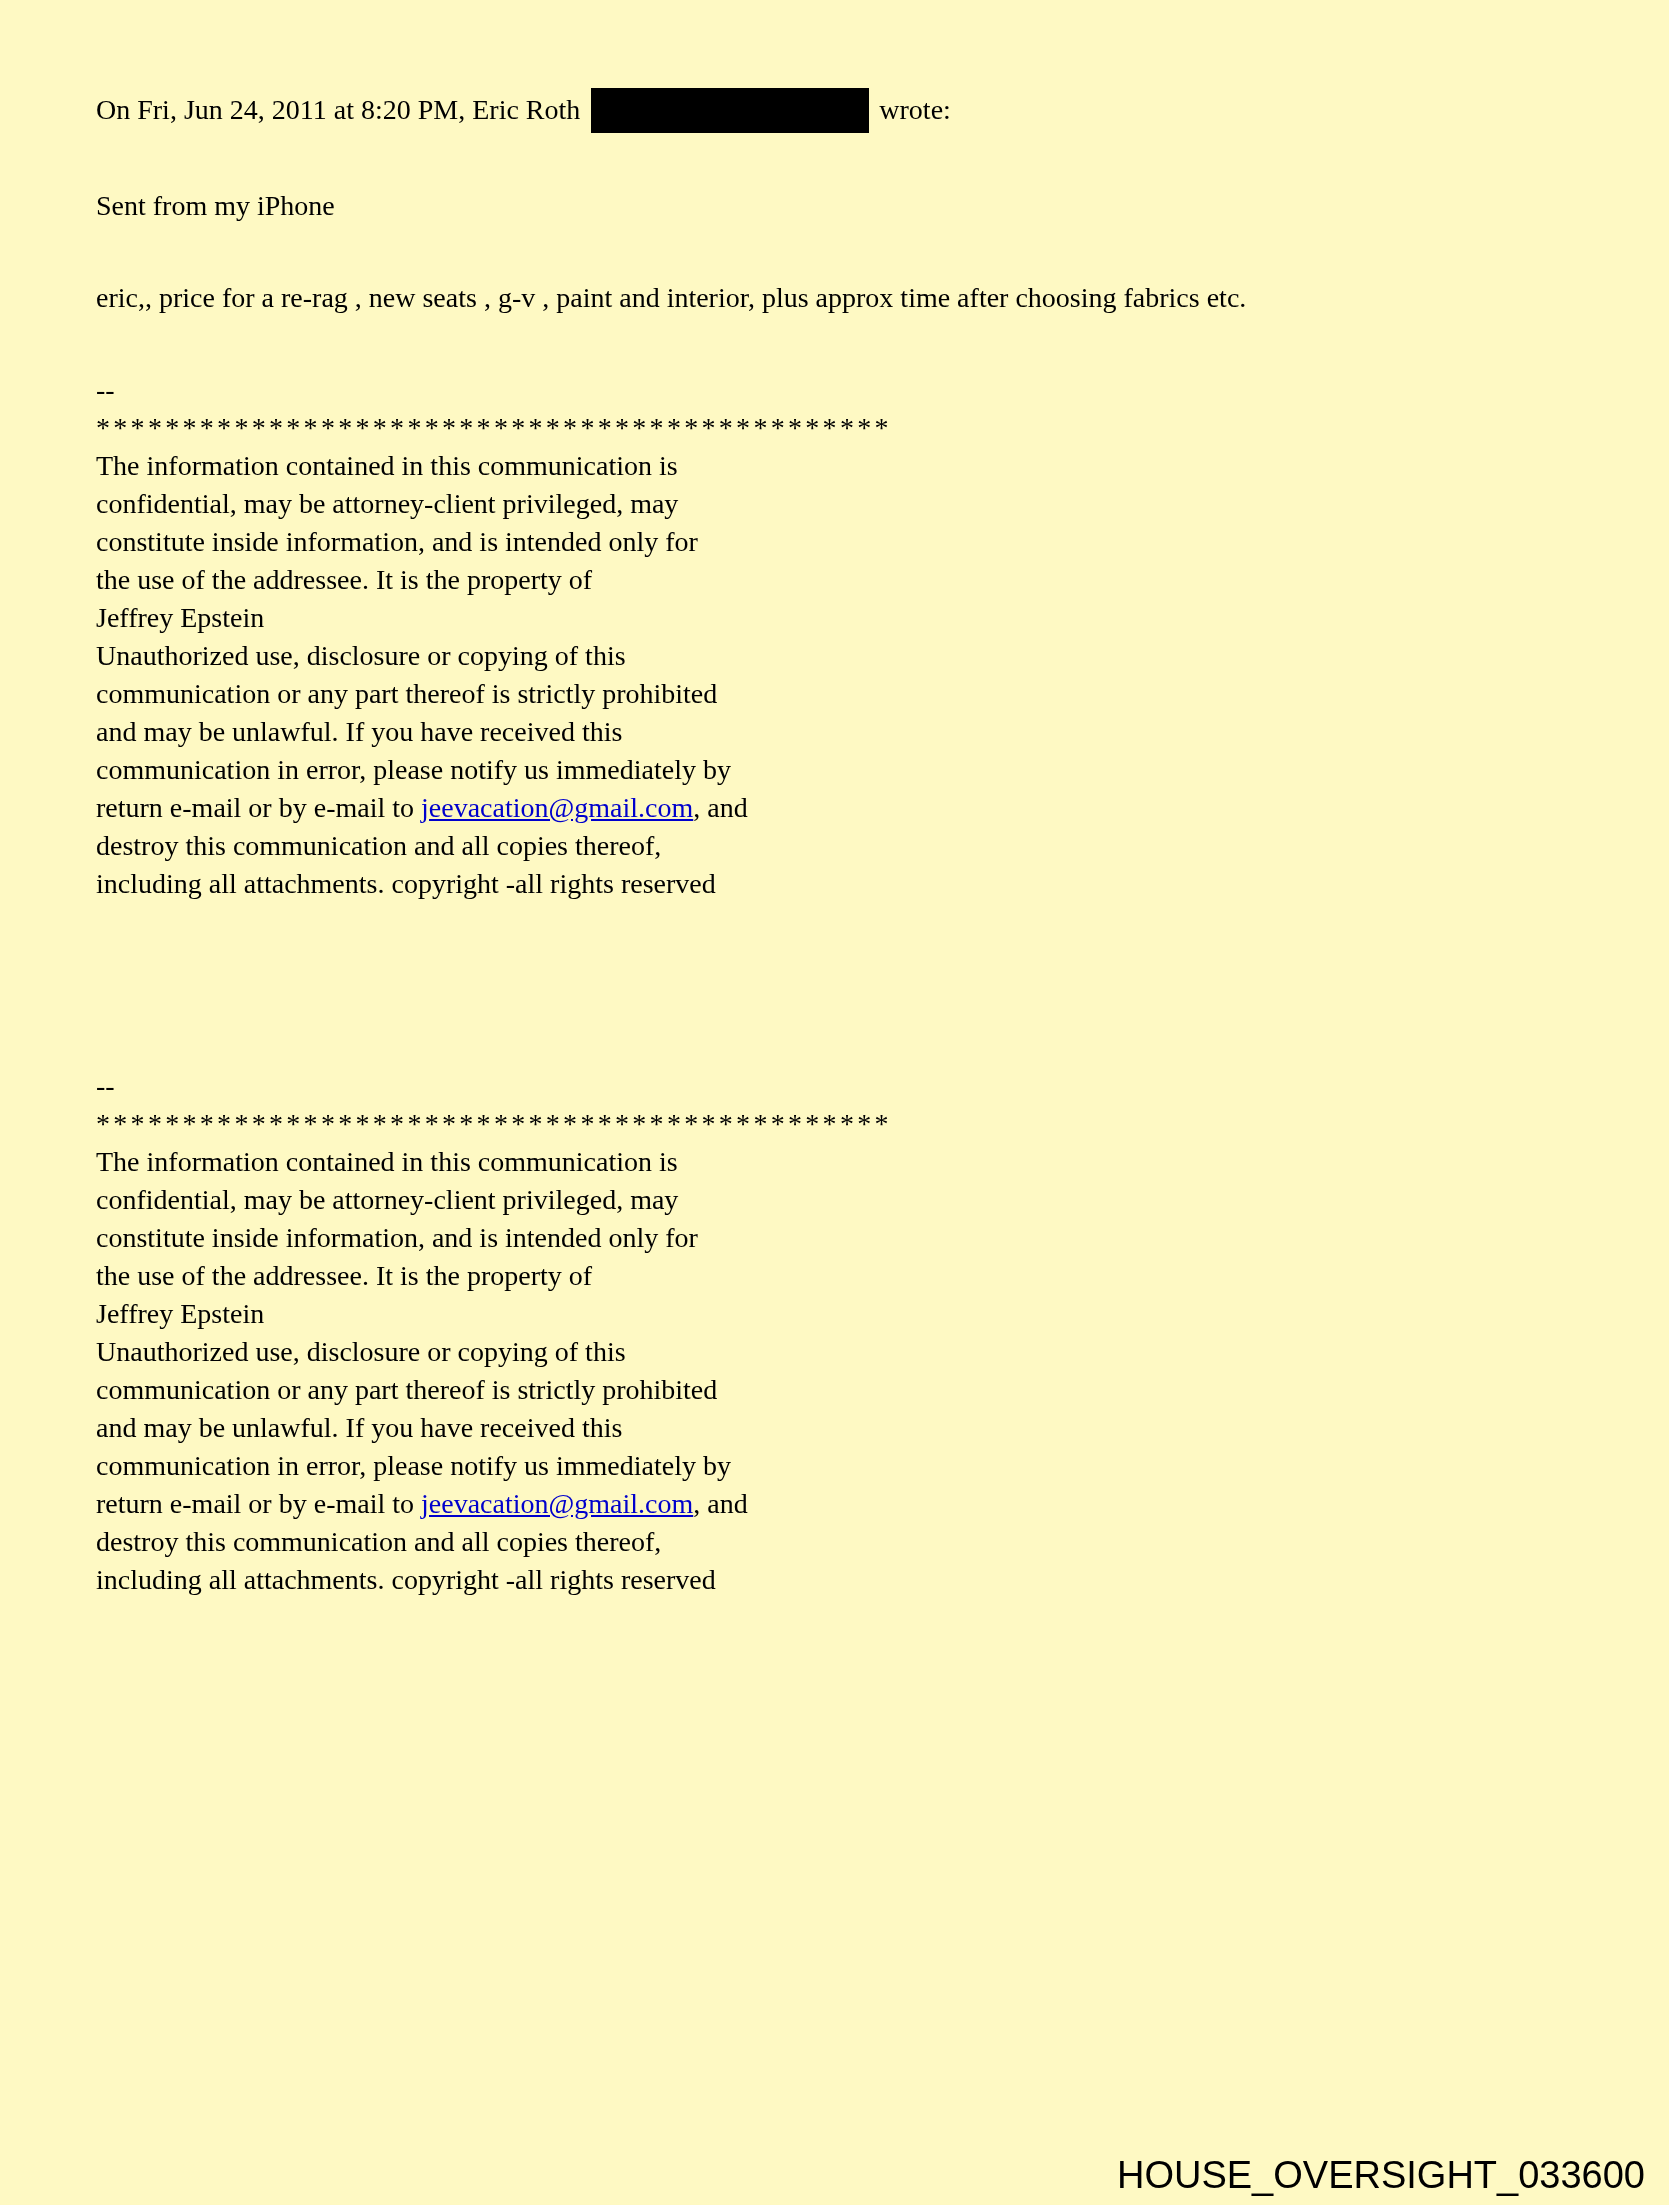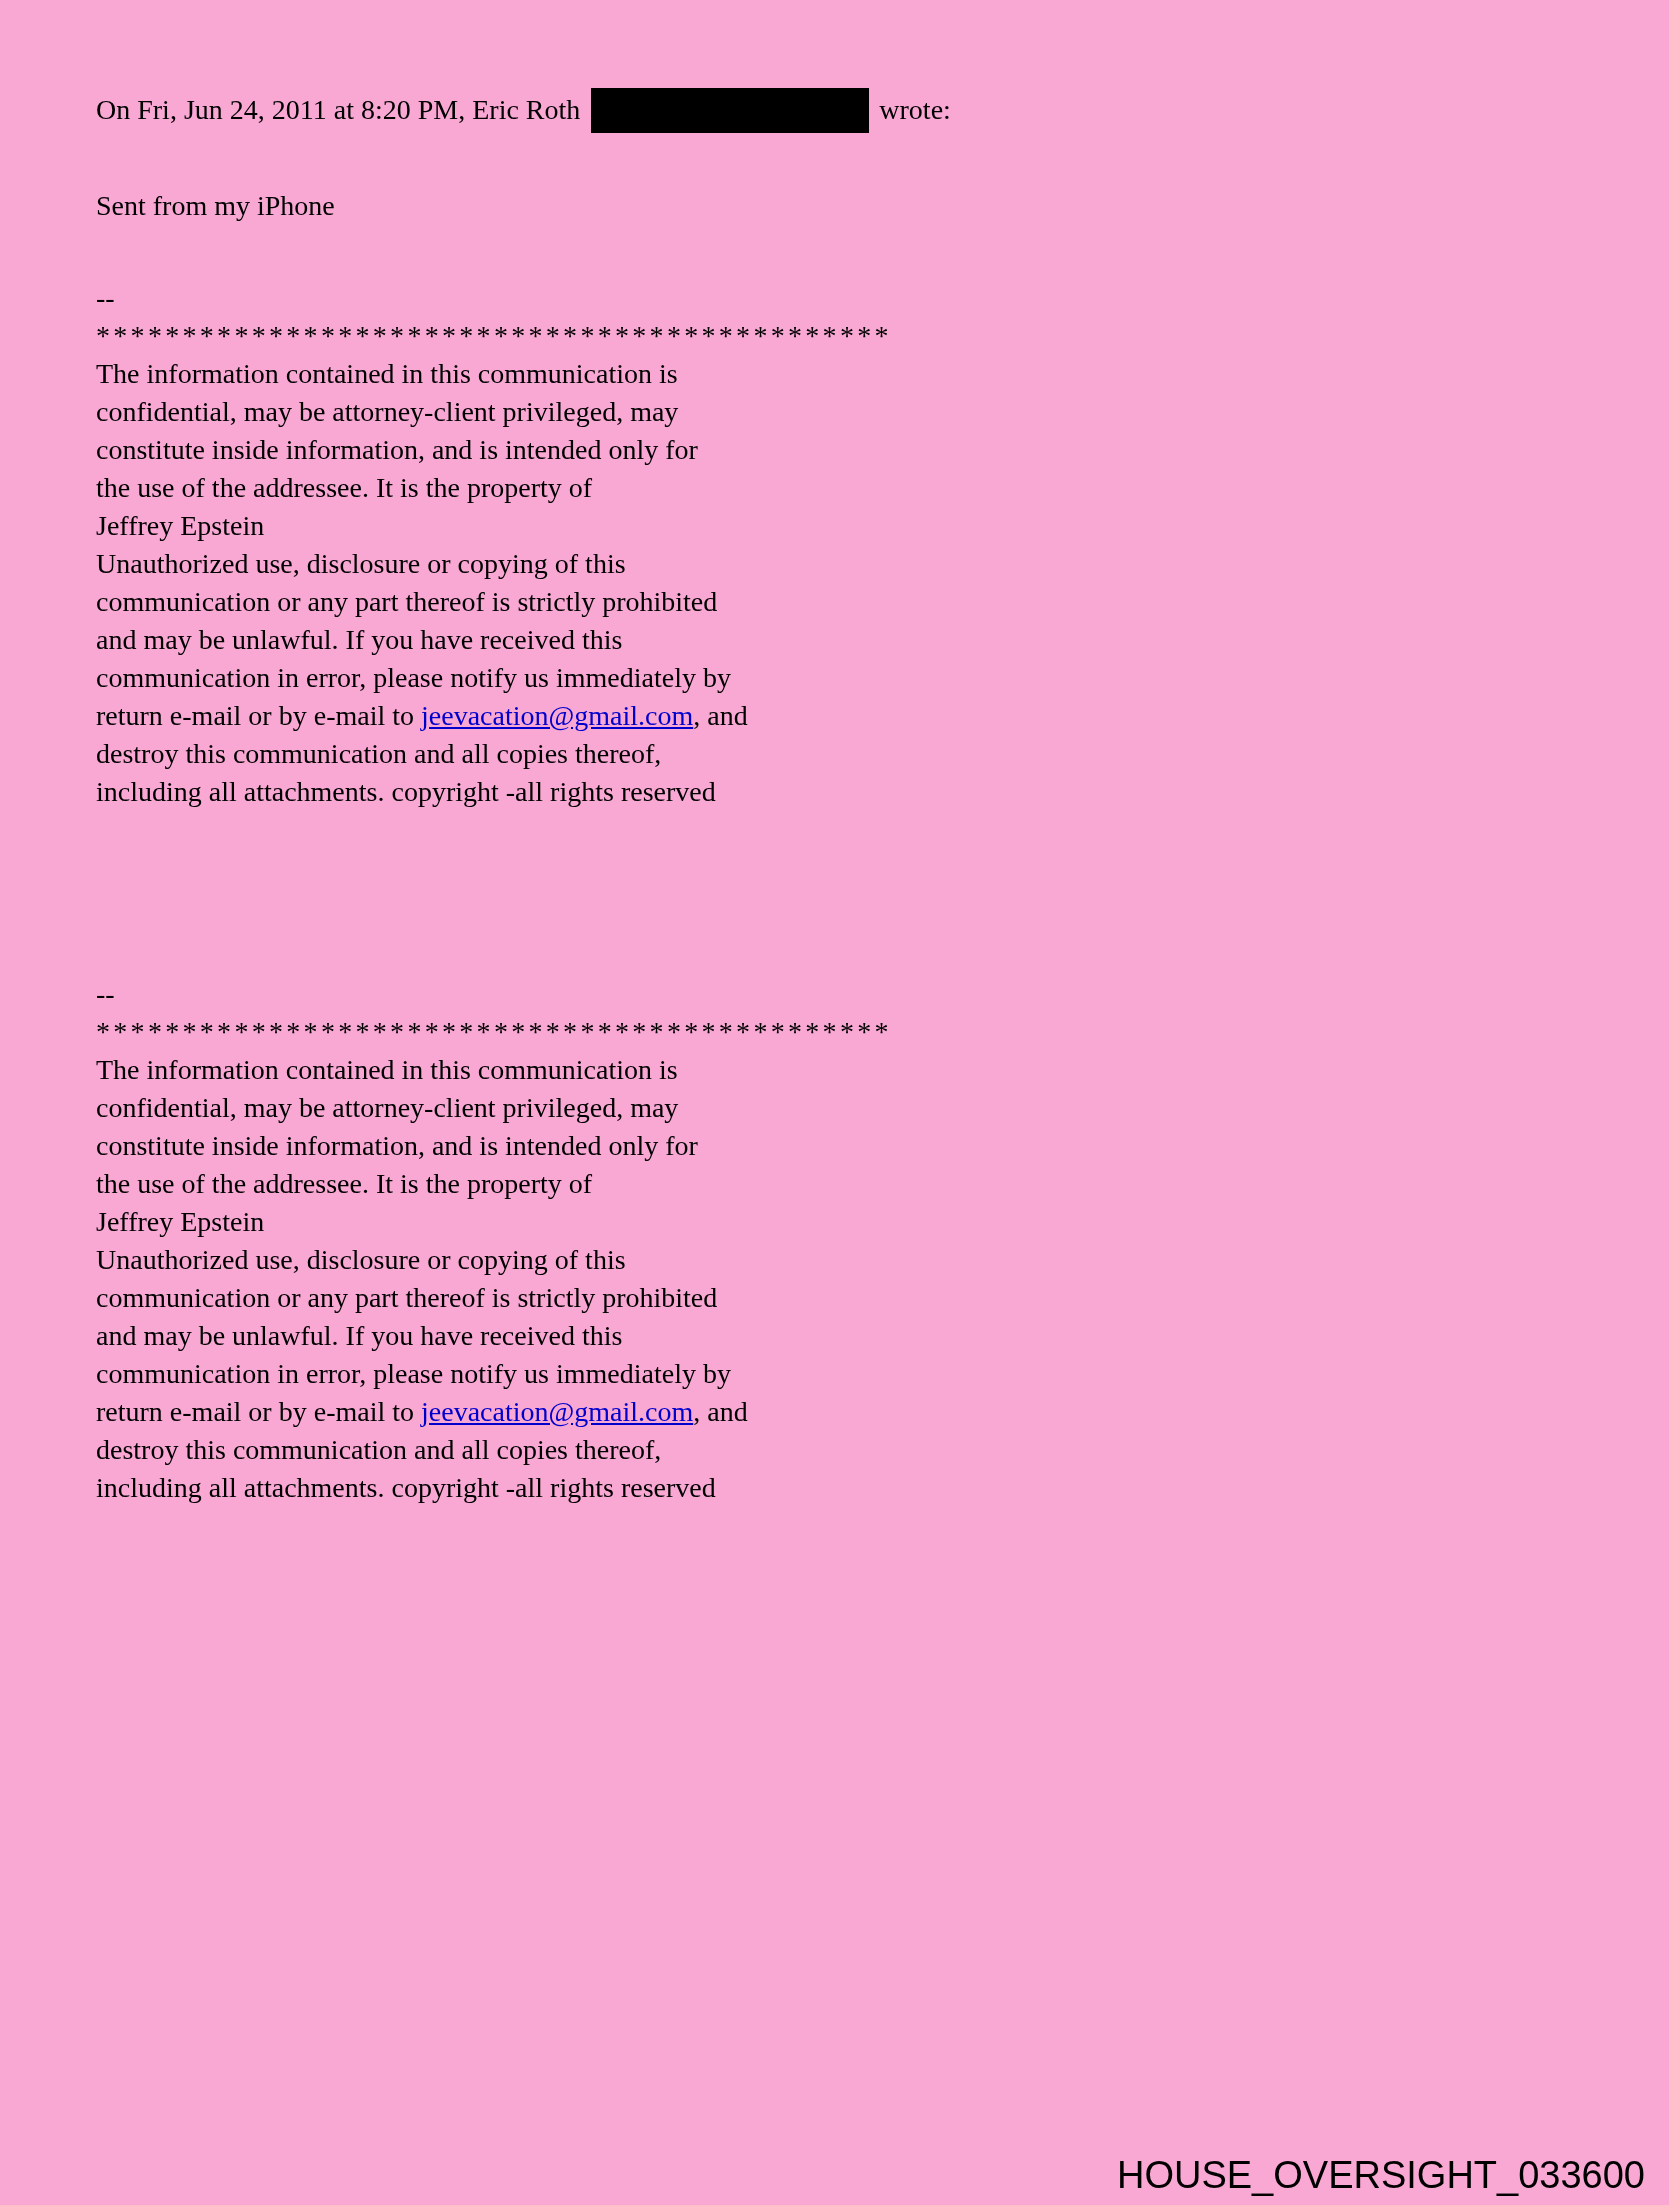--- a/index.html
+++ b/index.html
@@ -4,21 +4,21 @@
 <style>
   html, body {
     margin: 0;
     padding: 0;
     background: #ffffff;
   }
   .page {
     position: relative;
     width: 1669px;
     height: 2205px;
-    background: #f9a8d4;
+    background: #fef9c3;
     overflow: hidden;
     font-family: "Liberation Serif", serif;
     color: #000000;
   }
   .content {
     position: absolute;
     left: 96px;
     top: 0;
     width: 1506px;
     padding-top: 88px;
@@ -61,20 +61,21 @@
 <body>
 
 <div class="page">
   <div class="content">
 
     <div class="line"><span>On Fri, Jun 24, 2011 at 8:20 PM, Eric Roth</span><span class="redaction" style="background: rgb(0, 0, 0);"></span><span>wrote:</span></div>
 
     <div class="line gap-1">Sent from my iPhone</div>
 
 
+    <div class="line gap-1">eric,, price for a re-rag , new seats , g-v , paint and interior, plus approx time after choosing fabrics etc.</div>
 
     <div class="sig-block gap-1">
       <div class="line">--</div>
       <div class="line asterisks">**********************************************</div>
       <div class="line">The information contained in this communication is</div>
       <div class="line">confidential, may be attorney-client privileged, may</div>
       <div class="line">constitute inside information, and is intended only for</div>
       <div class="line">the use of the addressee. It is the property of</div>
       <div class="line">Jeffrey Epstein</div>
       <div class="line">Unauthorized use, disclosure or copying of this</div>

